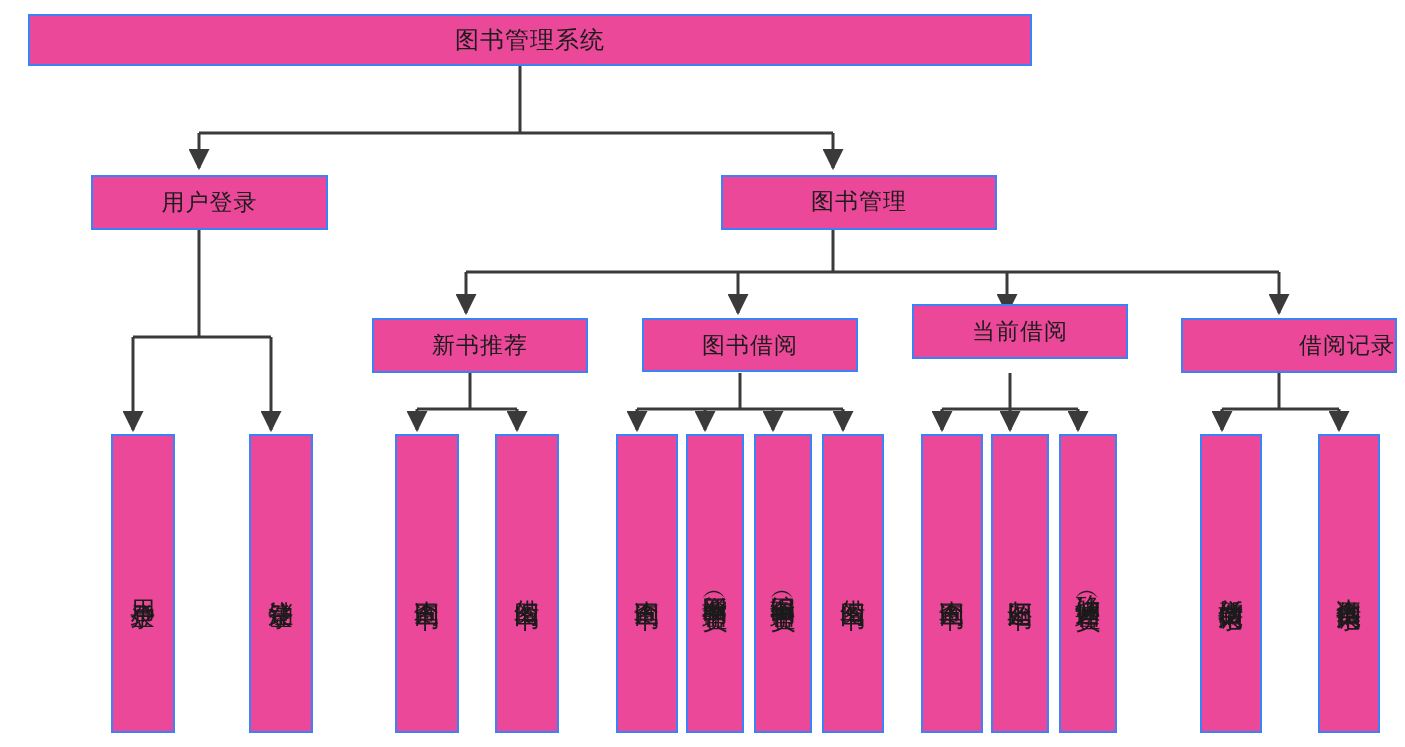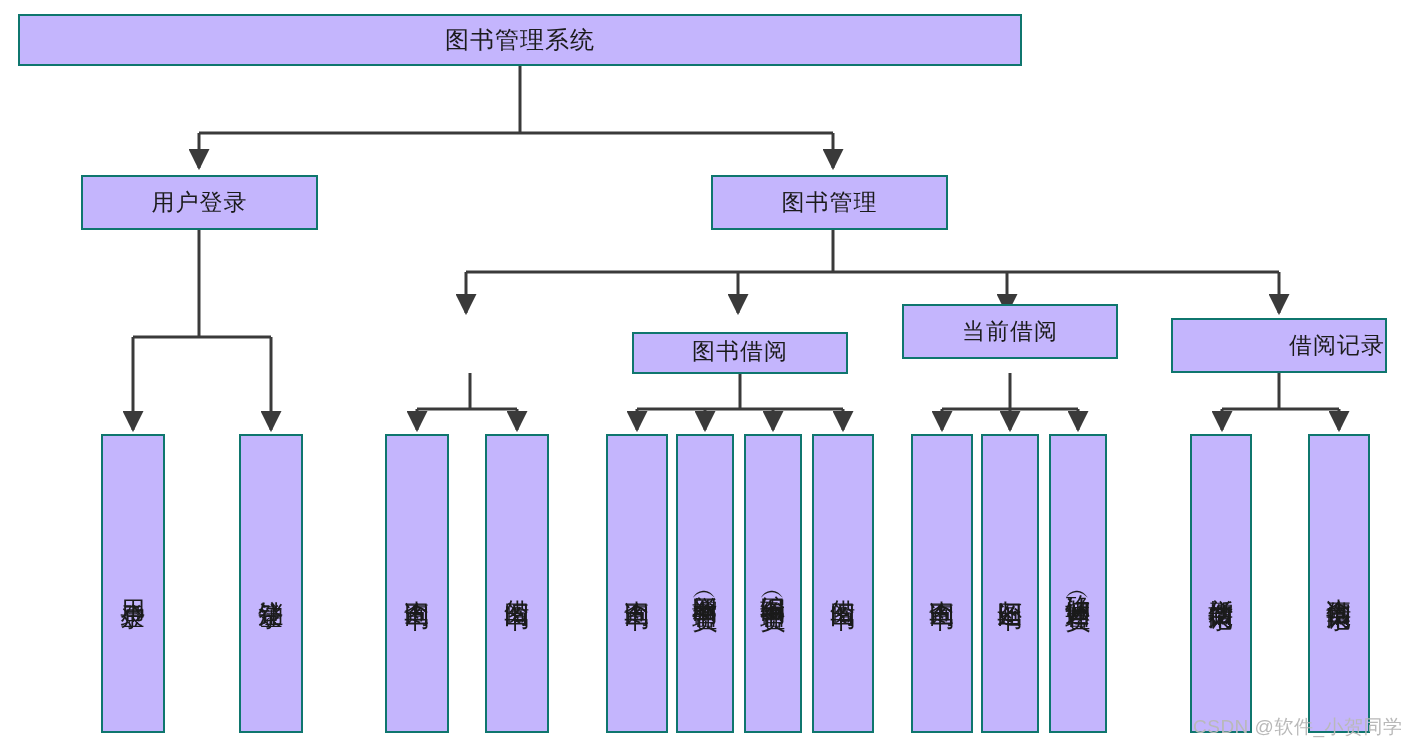--- a/index.html
+++ b/index.html
@@ -22,27 +22,28 @@
     position: absolute;
     left: 0;
     top: 0;
     width: 1405px;
     height: 747px;
     pointer-events: none;
   }
   .node {
     position: absolute;
     box-sizing: border-box;
-    background: #c4b5fd;
-    border: 2px solid #0f766e;
+    background: #ec4899;
+    border: 2px solid #3b82f6;
     display: flex;
     align-items: center;
     justify-content: center;
     color: #1b1b1b;
     z-index: 2;
+    margin-left: 10px;
   }
   .node .node-label {
     display: block;
     text-align: center;
     line-height: 1.15;
     white-space: nowrap;
   }
   
   .node.horiz .node-label {
     font-size: 23px;
@@ -129,25 +130,28 @@
     </g>
   </svg>
 
   <div class="node horiz root" style="left:18px; top:14px; width:1004px; height:52px;">
     <span class="node-label">图书管理系统</span>
   </div>
 
   <div class="node horiz" style="left:81px; top:175px; width:237px; height:55px;">
     <span class="node-label">用户登录</span>
   </div>
-  <div class="node horiz" style="left:711px; top:175px; width:237px; height:55px;">
+  <div class="node horiz" style="left:711px; top:175px; width:276px; height:55px;font-family:Liberation Serif, serif;">
     <span class="node-label">图书管理</span>
   </div>
 
-  <div class="node horiz" style="left:632px; top:332px; width:216px; height:42px;font-family:Liberation Mono, monospace;">
+  <div class="node horiz" style="left:362px; top:318px; width:216px; height:55px;">
+    <span class="node-label">新书推荐</span>
+  </div>
+  <div class="node horiz" style="left:632px; top:318px; width:216px; height:54px;">
     <span class="node-label">图书借阅</span>
   </div>
   <div class="node horiz" style="left:902px; top:304px; width:216px; height:55px;">
     <span class="node-label">当前借阅</span>
   </div>
   <div class="node horiz" style="left:1171px; top:318px; width:216px; height:55px;justify-content:flex-end;">
     <span class="node-label">借阅记录</span>
   </div>
 
   <div class="node vert" style="left:101px; top:434px; width:64px; height:299px;">
@@ -187,15 +191,14 @@
     <span class="node-label">确认归还（管理员）</span>
   </div>
 
   <div class="node vert" style="left:1190px; top:434px; width:62px; height:299px;">
     <span class="node-label">新增借阅记录</span>
   </div>
   <div class="node vert" style="left:1308px; top:434px; width:62px; height:299px;">
     <span class="node-label">查询借阅记录</span>
   </div>
 
-  <div class="watermark" style="left:1193px; top:714px;">CSDN @软件_小贺同学</div>
 
 </div>
 
 </body></html>

